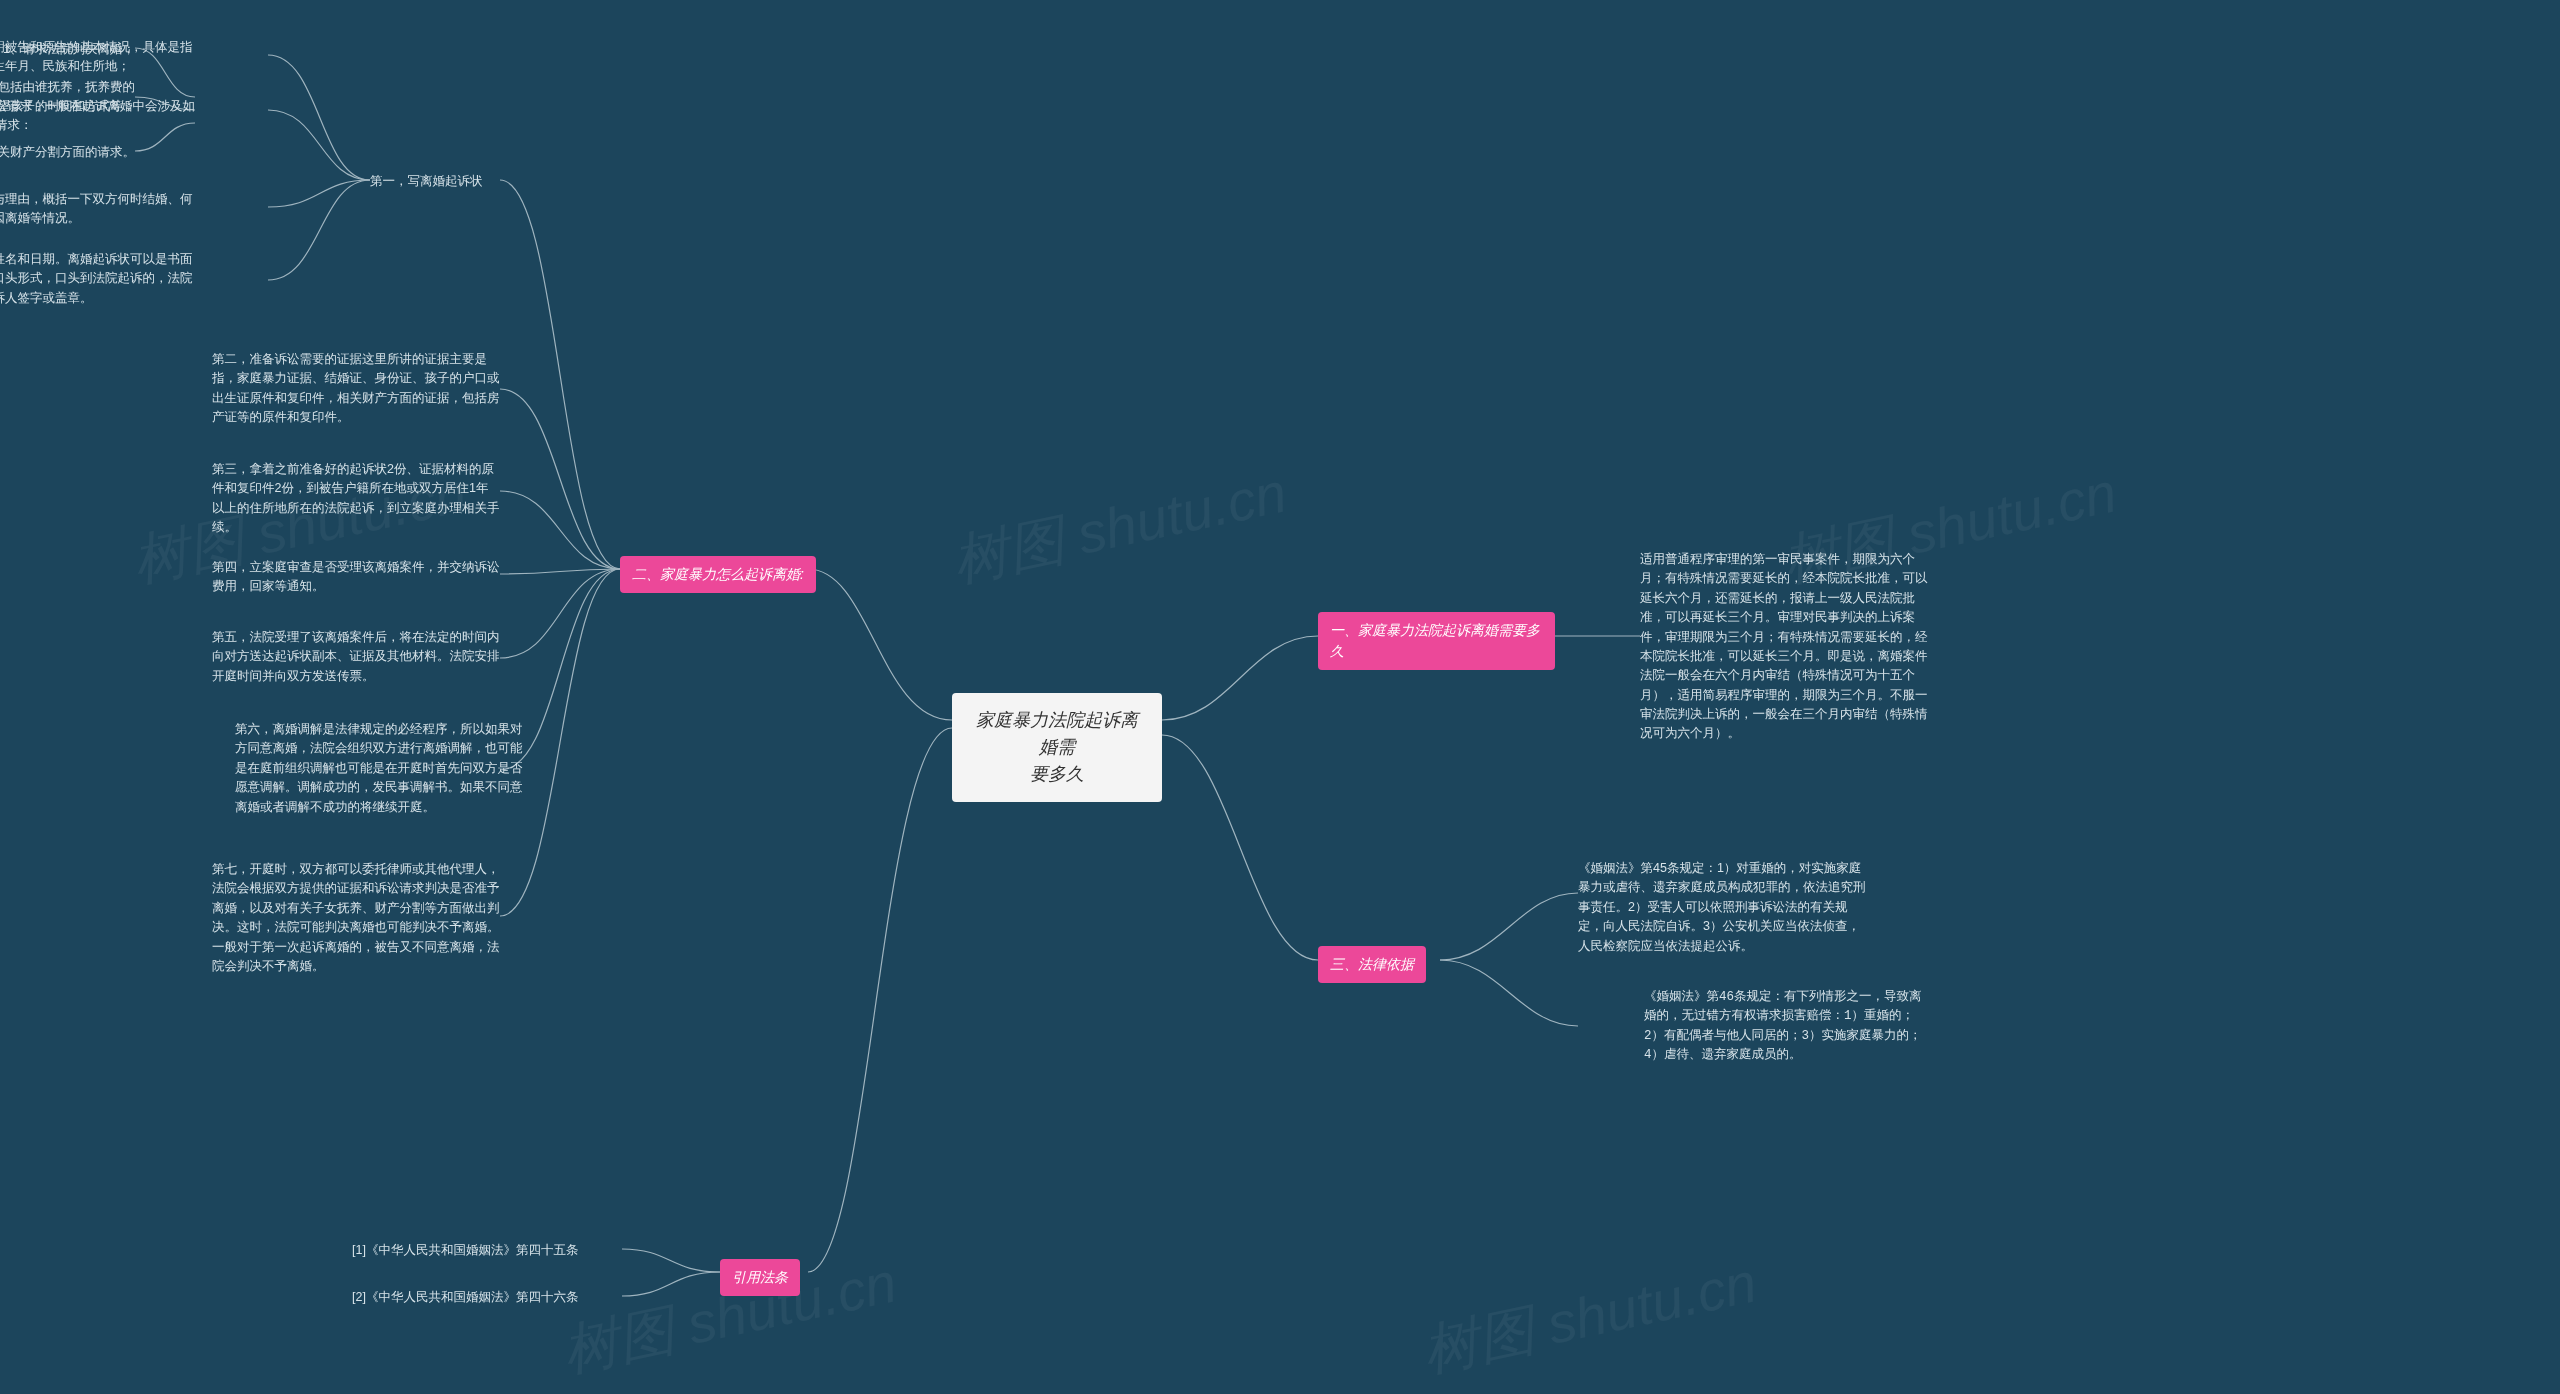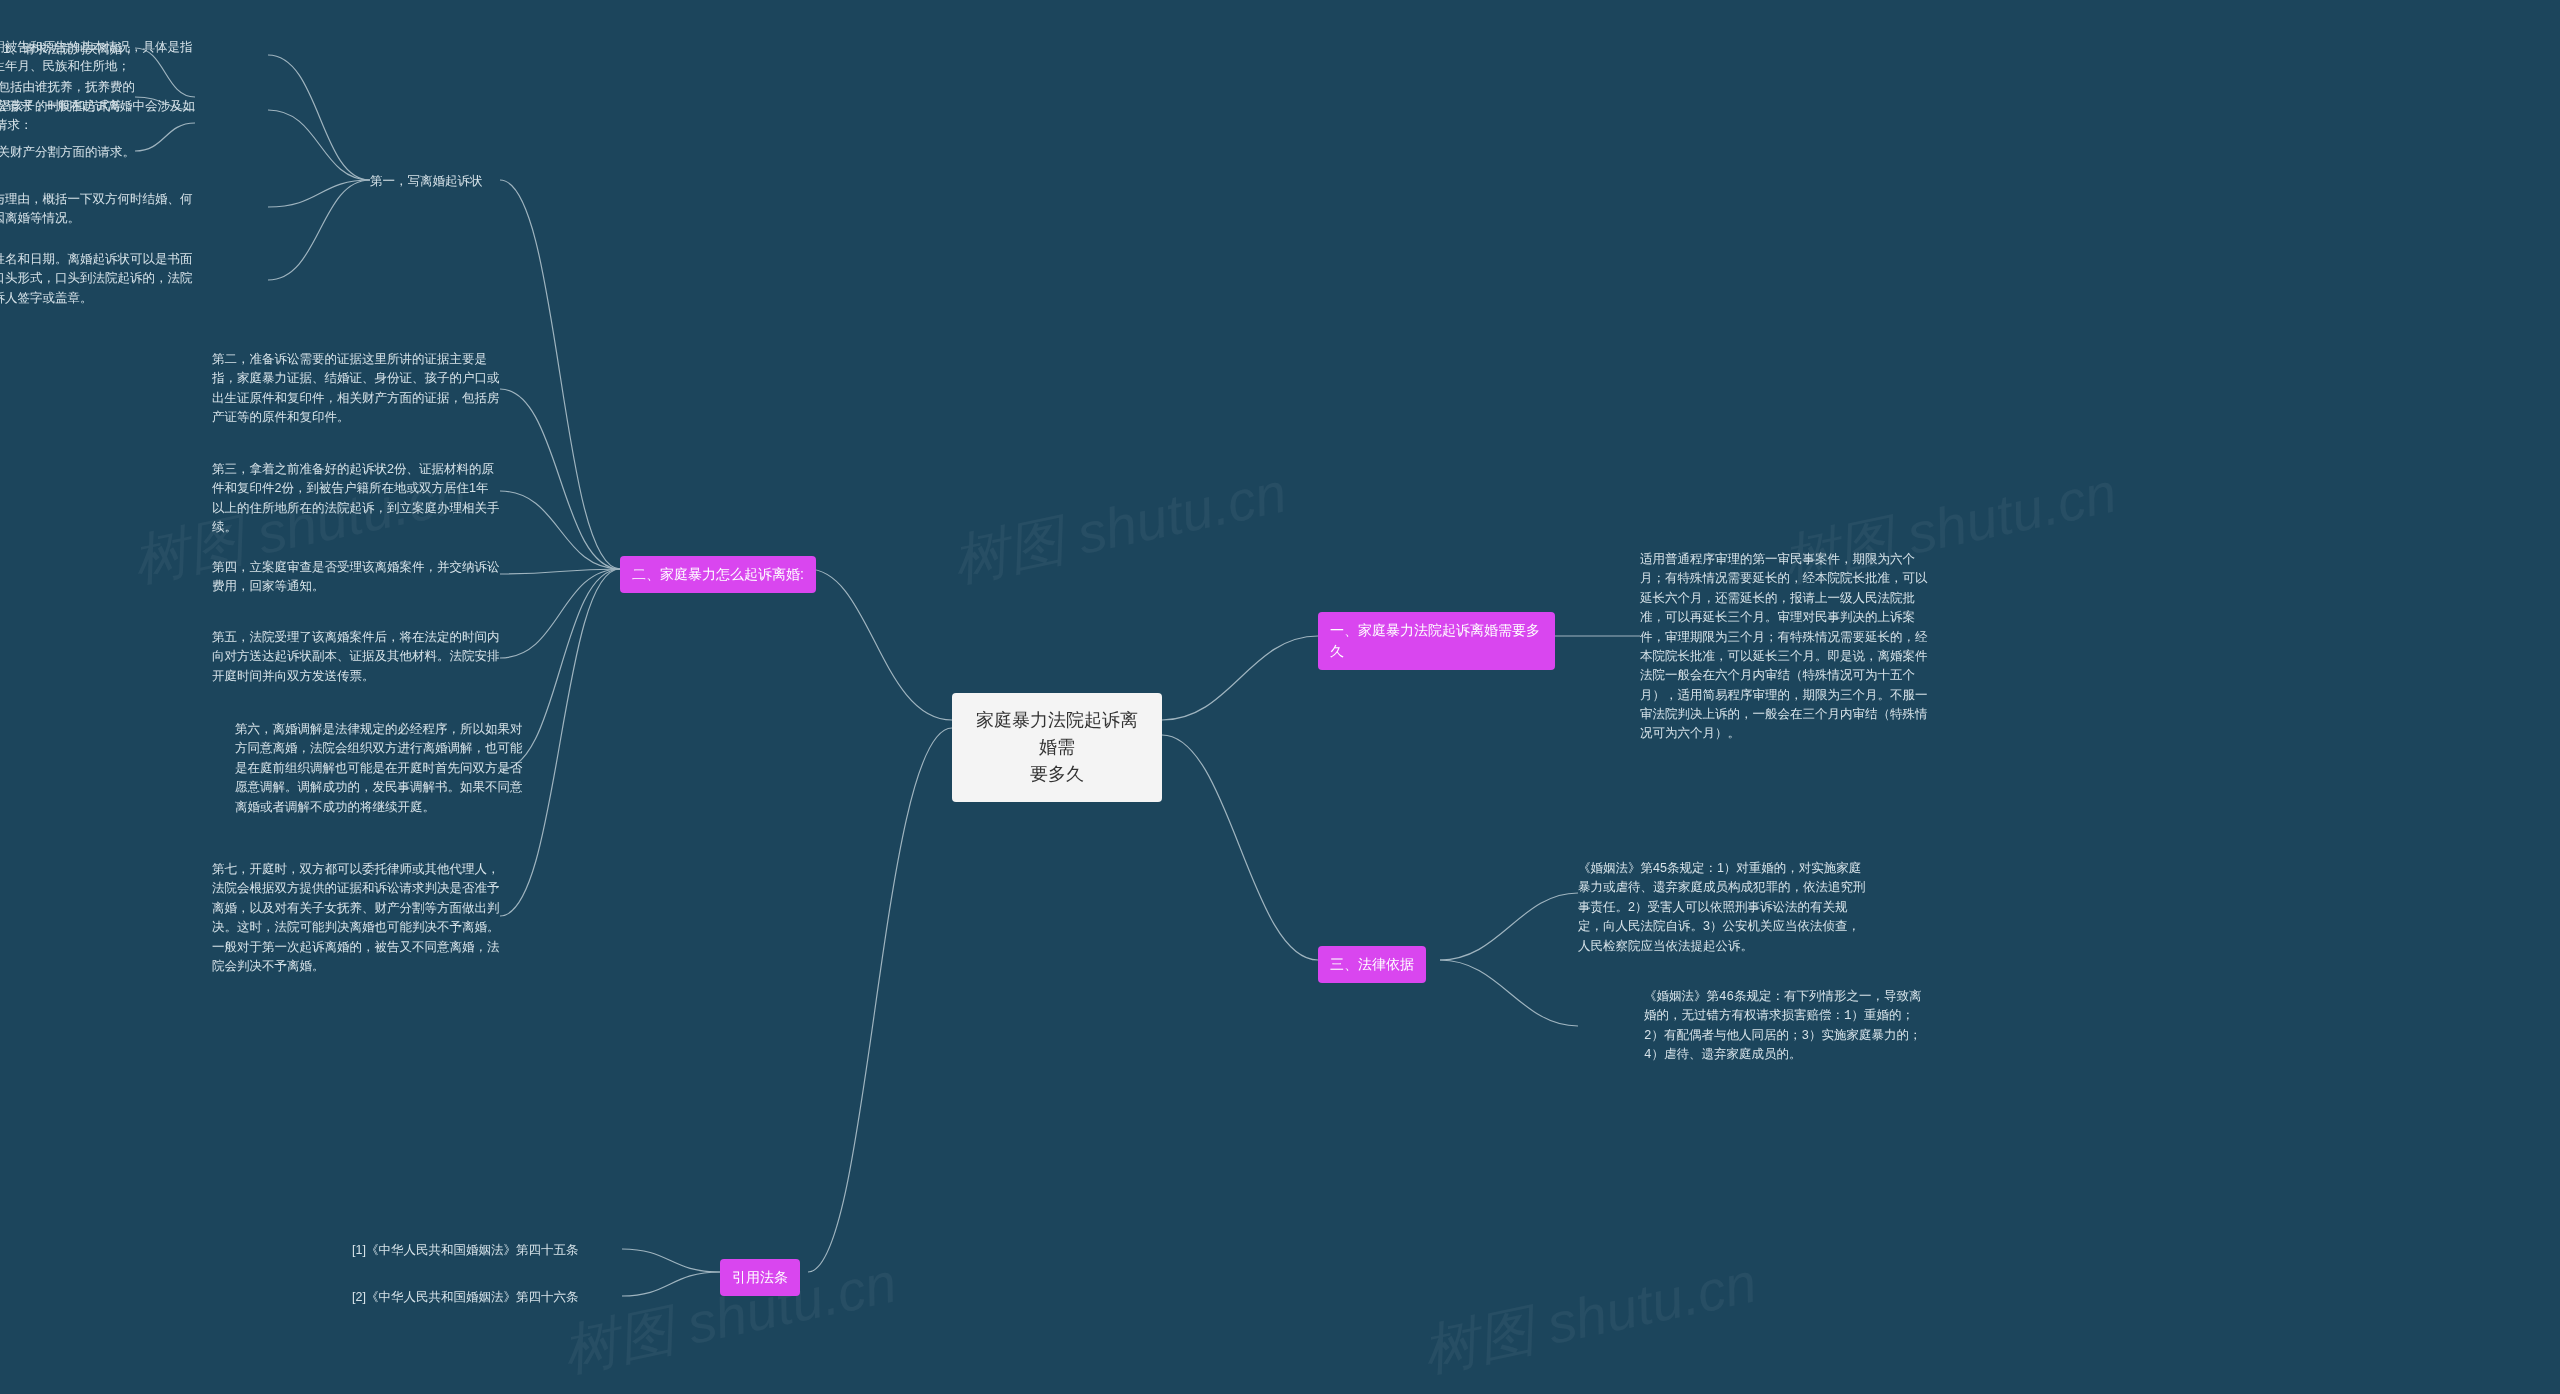--- a/index.html
+++ b/index.html
@@ -28,24 +28,25 @@
   }
   .center {
     background: #f4f4f4;
     color: #333;
     padding: 14px 18px;
     font-size: 18px;
     text-align: center;
     width: 210px;
   }
   .orange {
-    background: #d946ef;
+    background: #ec4899;
     color: #fff;
     padding: 8px 12px;
     font-size: 14px;
+    font-style: italic;
   }
   .text {
     color: #d7e3e9;
     font-size: 12.5px;
     line-height: 1.55;
   }
   .watermark {
     position: absolute;
     color: rgba(255,255,255,0.05);
     font-size: 56px;
@@ -108,21 +109,21 @@
     <path d="M195 110 C165 110 165 97 135 97"></path>
 
     <path d="M195 123 C165 123 165 151 135 151"></path>
 
     <path d="M720 1272 C670 1272 670 1249 622 1249"></path>
 
     <path d="M720 1272 C670 1272 670 1296 622 1296"></path>
   </g>
 </svg>
 
-<div class="node center" style="left:952px; top:693px;">
+<div class="node center" style="left:952px; top:693px;font-style:italic;">
   <span style="white-space:pre-line;">家庭暴力法院起诉离婚需
 要多久</span>
 </div>
 
 <div class="node orange" style="left:1318px; top:612px; width:237px;">
   <span style="white-space:pre-line;">一、家庭暴力法院起诉离婚需要多
 久</span>
 </div>
 <div class="node text" style="left:1640px; top:550px; width:288px;">适用普通程序审理的第一审民事案件，期限为六个月；有特殊情况需要延长的，经本院院长批准，可以延长六个月，还需延长的，报请上一级人民法院批准，可以再延长三个月。审理对民事判决的上诉案件，审理期限为三个月；有特殊情况需要延长的，经本院院长批准，可以延长三个月。即是说，离婚案件法院一般会在六个月内审结（特殊情况可为十五个月），适用简易程序审理的，期限为三个月。不服一审法院判决上诉的，一般会在三个月内审结（特殊情况可为六个月）。</div>
 

